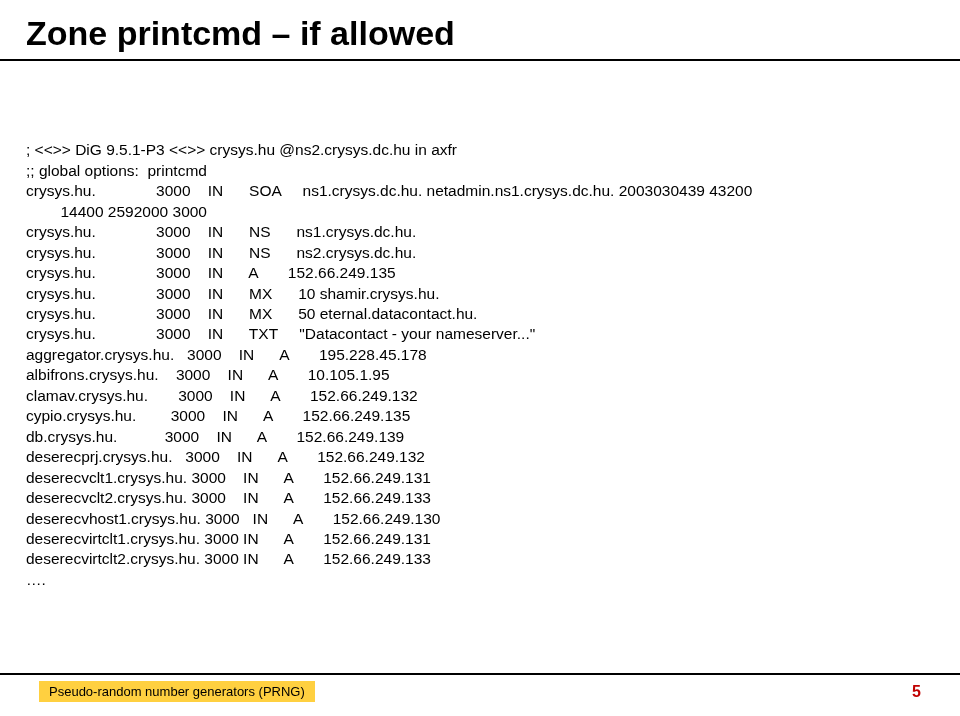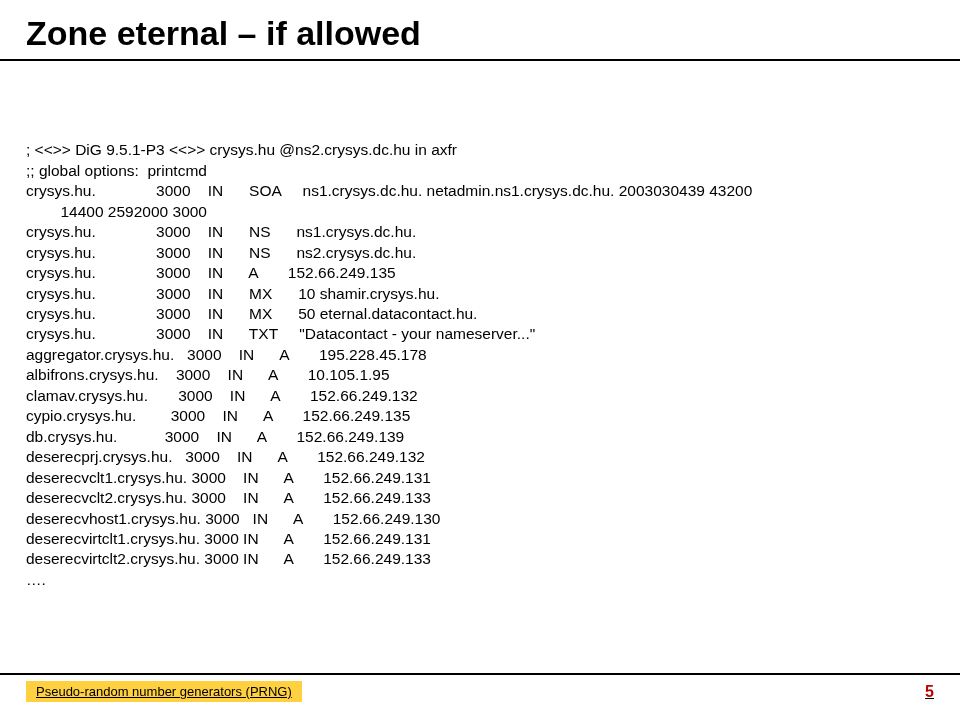--- a/index.html
+++ b/index.html
@@ -44,40 +44,39 @@
   }
   .footer-line {
     height: 2px;
     background: #000;
     margin-bottom: 6px;
   }
   .footer-row {
     display: flex;
     justify-content: space-between;
     align-items: center;
-    padding: 0 26px;
-    text-decoration: underline;
+    padding: 0 39px;
   }
   .footer-left {
     background: #ffd040;
     color: #000;
     font-size: 13px;
     padding: 3px 10px;
   }
   .footer-right {
     color: #c00000;
     font-size: 16px;
     font-weight: bold;
   }
 </style>
 </head>
 <body>
 
 <div class="slide">
-  <div class="title">Zone eternal – if allowed</div>
+  <div class="title">Zone printcmd – if allowed</div>
   <div class="hr"></div>
 
   <div class="content">
     <div id="output-block"><div>&nbsp;</div><div>; &lt;&lt;&gt;&gt; DiG 9.5.1-P3 &lt;&lt;&gt;&gt; crysys.hu @ns2.crysys.dc.hu in axfr</div><div>;; global options:  printcmd</div><div>crysys.hu.              3000    IN      SOA     ns1.crysys.dc.hu. netadmin.ns1.crysys.dc.hu. 2003030439 43200 </div><div>        14400 2592000 3000</div><div>crysys.hu.              3000    IN      NS      ns1.crysys.dc.hu.</div><div>crysys.hu.              3000    IN      NS      ns2.crysys.dc.hu.</div><div>crysys.hu.              3000    IN      A       152.66.249.135</div><div>crysys.hu.              3000    IN      MX      10 shamir.crysys.hu.</div><div>crysys.hu.              3000    IN      MX      50 eternal.datacontact.hu.</div><div>crysys.hu.              3000    IN      TXT     "Datacontact - your nameserver..."</div><div>aggregator.crysys.hu.   3000    IN      A       195.228.45.178</div><div>albifrons.crysys.hu.    3000    IN      A       10.105.1.95</div><div>clamav.crysys.hu.       3000    IN      A       152.66.249.132</div><div>cypio.crysys.hu.        3000    IN      A       152.66.249.135</div><div>db.crysys.hu.           3000    IN      A       152.66.249.139</div><div>deserecprj.crysys.hu.   3000    IN      A       152.66.249.132</div><div>deserecvclt1.crysys.hu. 3000    IN      A       152.66.249.131</div><div>deserecvclt2.crysys.hu. 3000    IN      A       152.66.249.133</div><div>deserecvhost1.crysys.hu. 3000   IN      A       152.66.249.130</div><div>deserecvirtclt1.crysys.hu. 3000 IN      A       152.66.249.131</div><div>deserecvirtclt2.crysys.hu. 3000 IN      A       152.66.249.133</div><div>….</div></div>
   </div>
 
   <div class="footer-bar">
     <div class="footer-line"></div>
     <div class="footer-row">
       <div class="footer-left">Pseudo-random number generators (PRNG)</div>

